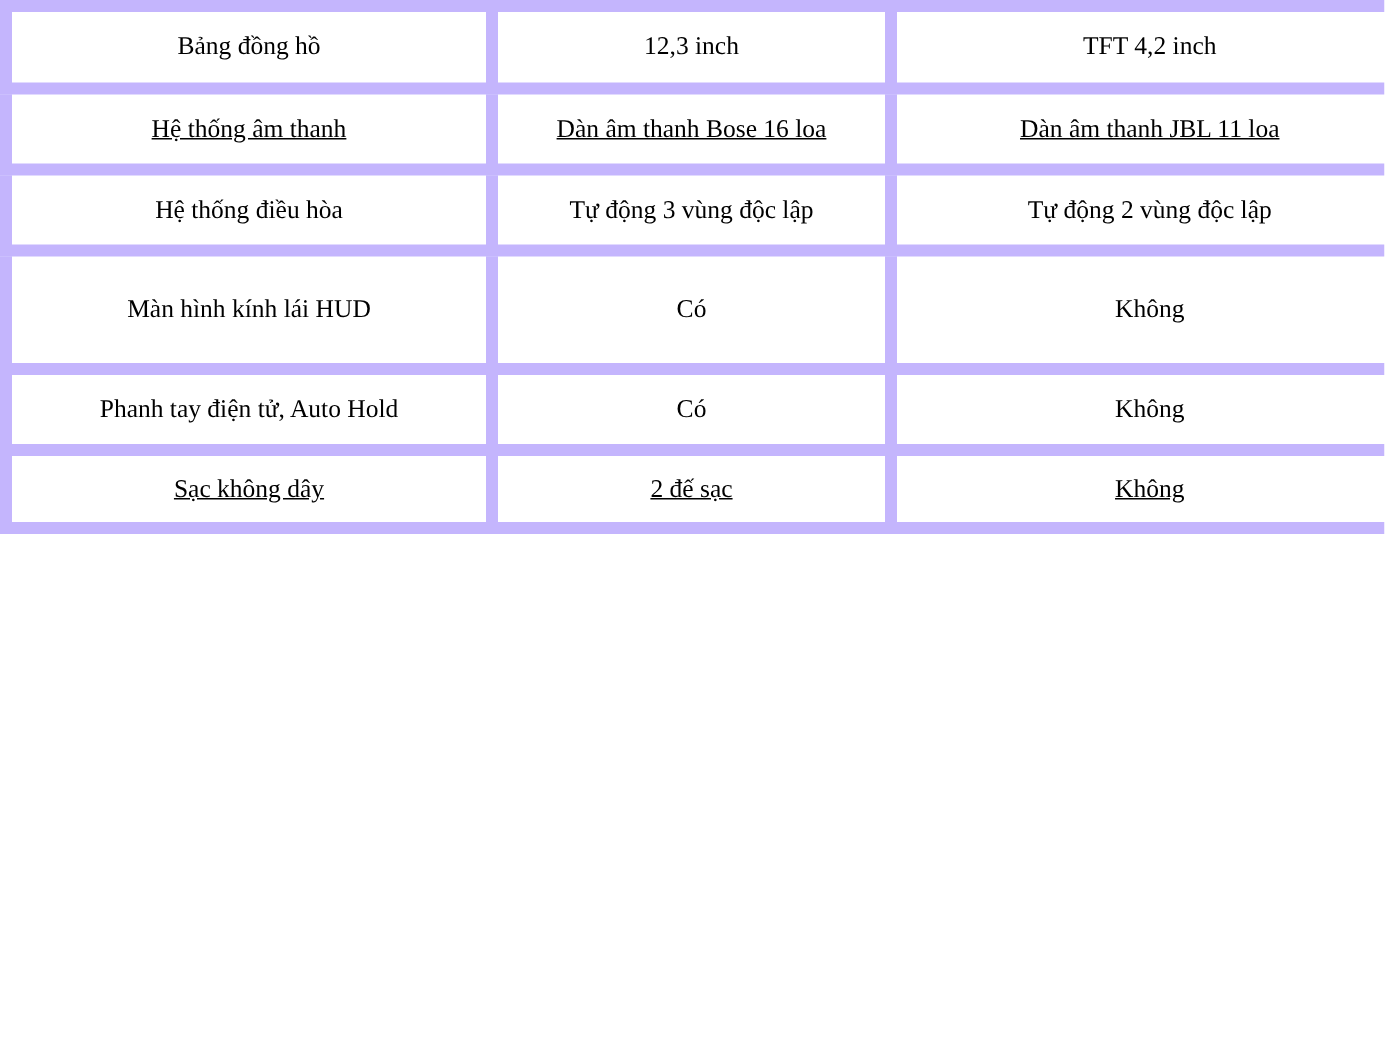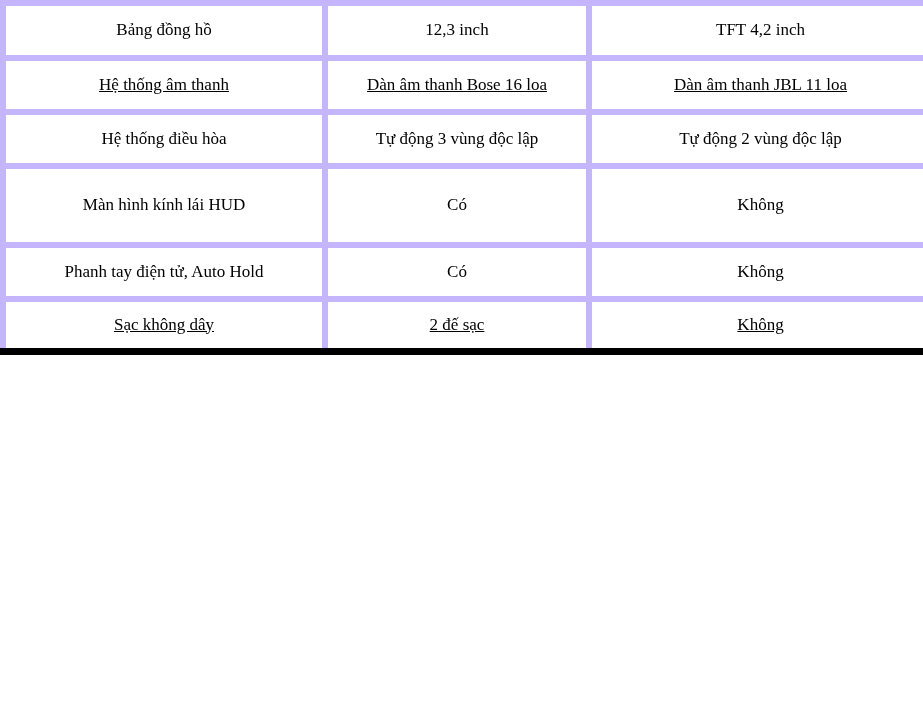--- a/index.html
+++ b/index.html
@@ -20,21 +20,21 @@
     border-collapse: collapse;
     table-layout: fixed;
     width: 921px;
     margin: 0;
     border-top: 2px solid #000;
     border-left: 2px solid #000;
     border-right: 6px solid #000;
     border-bottom: 7px solid #000;
   }
   table.spec-table td {
-    border: 6px solid #c4b5fd;
+    border: 8px solid #c4b5fd;
     text-align: center;
     vertical-align: middle;
     font-size: 17px;
     line-height: 1.55;
     padding: 2px 18px;
     word-wrap: break-word;
   }
   td.col-feature { width: 280px; }
   td.col-val1   { width: 222px; margin-left: 48px; }
   td.col-val2   { width: 301px; }

